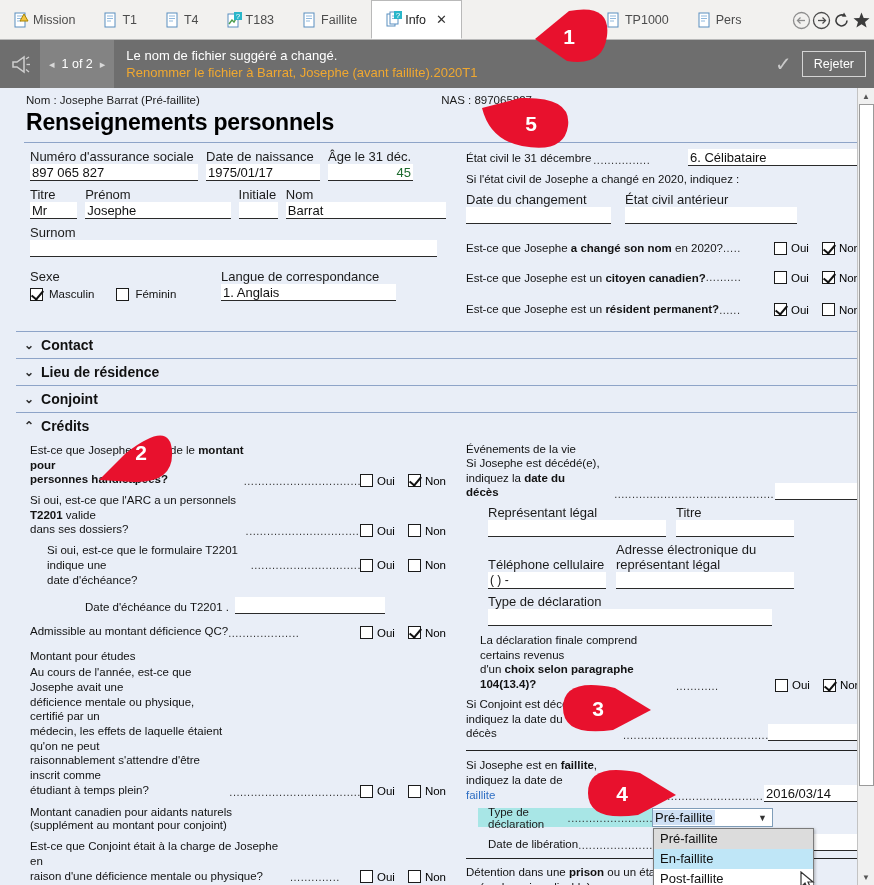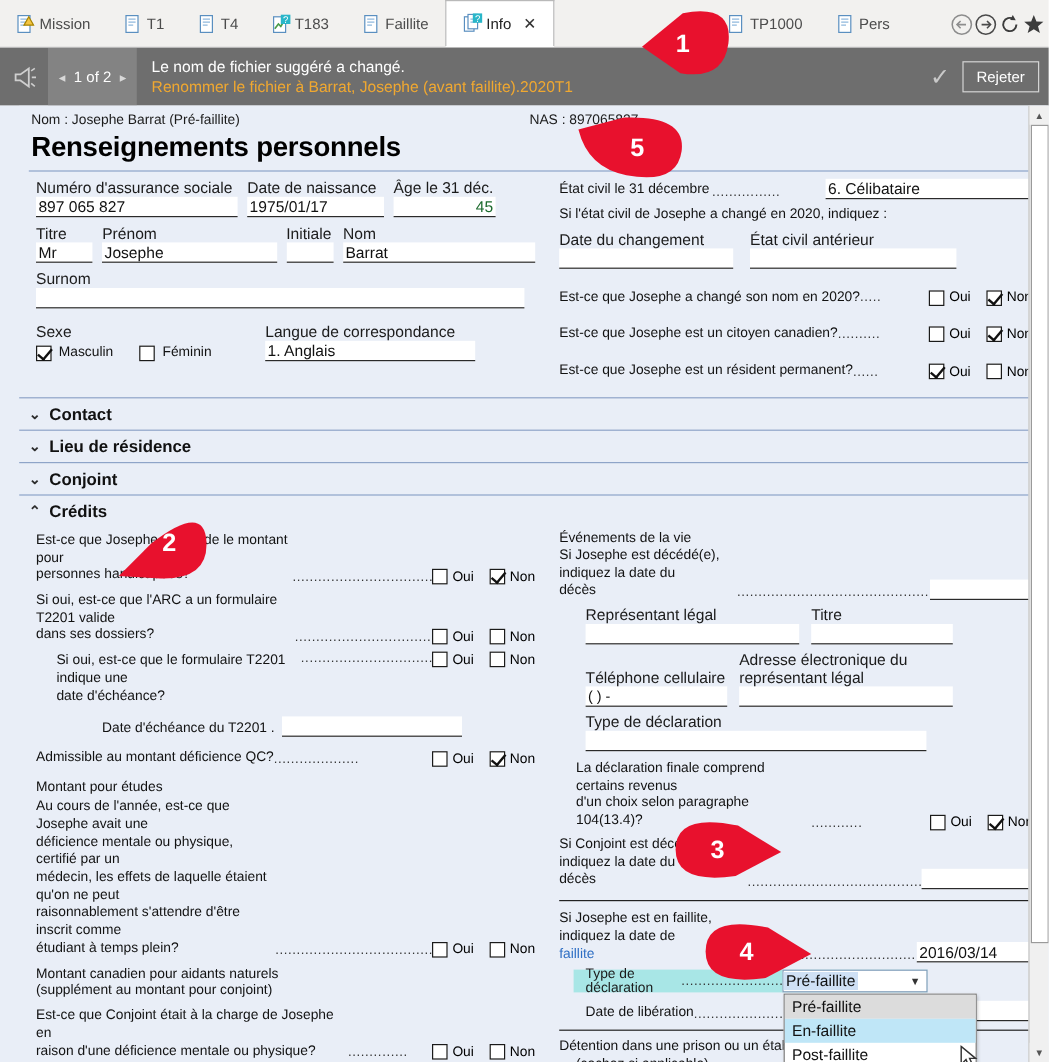--- a/index.html
+++ b/index.html
@@ -103,21 +103,21 @@
   .fld-label { font-size: 13px; color: #1b1b1b; }
   .fld {
     background: #ffffff; border-bottom: 1px solid #2a2a2a;
     height: 17px; font-size: 13px; color: #111; padding: 0 2px;
     display:flex; align-items:center;
   }
   .fld.green { color: #1d6b2e; justify-content: flex-end; }
   .dots { flex: 1 1 auto; overflow: hidden; white-space: nowrap;
           font-size: 11px; color: #333; letter-spacing: .5px; }
   .q { font-size: 11.5px; color: #121212; line-height: 1.28; }
-  .b { font-weight: normal; }
+  .b { font-weight: bold; }
   .cb {
     display:inline-block; width: 13px; height: 13px;
     background:#fff; border: 1.5px solid #1a1a1a; position: relative;
     vertical-align: middle; flex: none;
   }
   .cb.chk::after {
     content: "";
     position:absolute; left: 3px; top: -1px; width: 5px; height: 10px;
     border: solid #111; border-width: 0 2px 2px 0;
     transform: rotate(40deg);
@@ -431,21 +431,21 @@
             <span class="dots">.....</span>
             <span class="yn">
                 <span class="cb"></span>
                 <span>Oui</span>
                 <span class="gap"></span>
                 <span class="cb chk"></span>
                 <span>Non</span>
               </span>
           </div>
 
-          <div style="display:flex; align-items:center; margin-top:16px">
+          <div style="display:flex; align-items:flex-start; margin-top:16px">
             <span class="q"><span>Est-ce que Josephe est un </span><span class="b">citoyen canadien?</span></span>
             <span class="dots">..........</span>
             <span class="yn">
                 <span class="cb"></span>
                 <span>Oui</span>
                 <span class="gap"></span>
                 <span class="cb chk"></span>
                 <span>Non</span>
               </span>
           </div>
@@ -497,34 +497,34 @@
                 <span class="cb"></span>
                 <span>Oui</span>
                 <span class="gap"></span>
                 <span class="cb chk"></span>
                 <span>Non</span>
               </span>
           </div>
 
           <div style="display:flex; align-items:flex-end; margin-top:6px">
             <div class="q" style="width:248px">
-              <span>Si oui, est-ce que l'ARC a un formulaire </span><span class="b">T2201</span><span> valide</span><br>
+              <span>Si oui, est-ce que l'ARC a un personnels </span><span class="b">T2201</span><span> valide</span><br>
               <span>dans ses dossiers?</span>
             </div>
             <span class="dots">.....................................</span>
             <span class="yn">
                 <span class="cb"></span>
                 <span>Oui</span>
                 <span class="gap"></span>
                 <span class="cb"></span>
                 <span>Non</span>
               </span>
           </div>
 
-          <div style="display:flex; align-items:flex-start; margin-top:6px; padding-left:17px">
+          <div style="display:flex; align-items:center; margin-top:6px; padding-left:17px">
             <div class="q" style="width:232px">
               <span>Si oui, est-ce que le formulaire T2201 indique une</span><br>
               <span>date d'échéance?</span>
             </div>
             <span class="dots">...................................</span>
             <span class="yn">
                 <span class="cb"></span>
                 <span>Oui</span>
                 <span class="gap"></span>
                 <span class="cb"></span>

